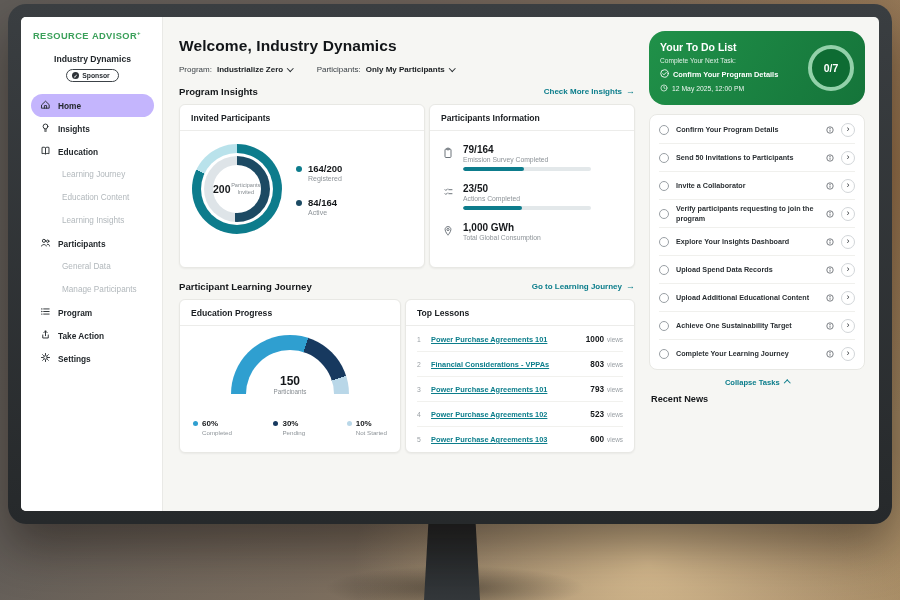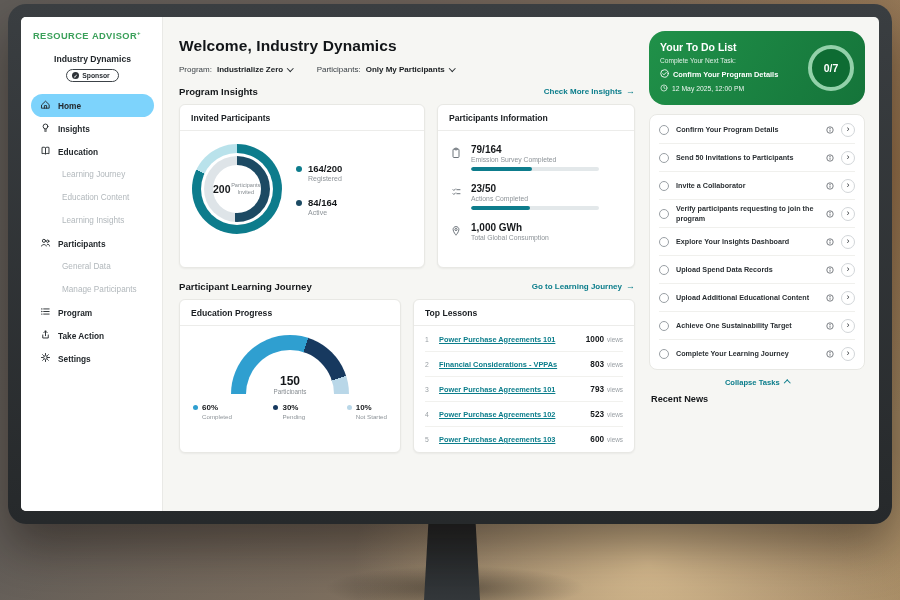--- a/index.html
+++ b/index.html
@@ -38,37 +38,37 @@
   .sponsor-wrap { display: flex; justify-content: center; margin-top: 5px; }
   .sponsor { display: inline-flex; align-items: center; gap: 3px; border: 1px solid #3c4247;
     border-radius: 9px; padding: 2px 8px 2px 5px; font-size: 6.8px; font-weight: 700; color: #2a2f34; cursor: pointer; }
   .sponsor-ic { width: 7px; height: 7px; border-radius: 50%; background: #2e3338; color: #fff;
     display: inline-flex; align-items: center; justify-content: center; font-size: 5px; }
   .sponsor-ic::before { content: "\2713"; }
   nav { margin-top: 12px; }
   .nav-item { display: flex; align-items: center; gap: 7px; height: 23px; padding: 0 9px;
     border-radius: 13px; font-size: 8.3px; font-weight: 700; color: #23282c; cursor: pointer; }
   .nav-item svg { flex: none; }
-  .nav-item.active { background: #7dd3fc; }
+  .nav-item.active { background: #c4b5fd; }
   .nav-item.sub { padding-left: 31px; color: #b2b8bc; font-weight: 500; font-size: 8.2px; }
 
   
   .main { flex: 1; min-width: 0; padding: 12px 12px 0 16px; }
   .page-title { font-size: 15.5px; font-weight: 700; color: #121518; margin: 8px 0 10px; letter-spacing: .1px; }
   .filters { display: flex; gap: 24px; margin-bottom: 12px; }
   .filter { display: flex; align-items: center; gap: 5px; font-size: 8px; color: #3c4247; cursor: pointer; }
   .fval { font-weight: 700; color: #191d20; }
   .chev { width: 4.5px; height: 4.5px; border-right: 1.2px solid #2d3236; border-bottom: 1.2px solid #2d3236;
     transform: rotate(45deg); margin-top: -2px; }
   .sec-row { display: flex; align-items: flex-start; justify-content: space-between; margin: 2px 0 7px; }
   .sec-title { font-size: 9.6px; font-weight: 800; color: #15181b; }
   .sec-link { display: flex; align-items: center; gap: 4px; font-size: 8px; font-weight: 700;
     color: #0b7d8b; cursor: pointer; }
   .arrow-right::before { content: "\2192"; font-size: 9px; }
-  .cards-row { display: flex; gap: 12px; margin-bottom: 13px; align-items: stretch; }
+  .cards-row { display: flex; gap: 4px; margin-bottom: 13px; align-items: stretch; }
   .card { background: #fff; border: 1px solid #e8e8e4; border-radius: 6px; box-shadow: 0 1px 2px rgba(0,0,0,.05); }
   .card-title { font-size: 8.6px; font-weight: 700; color: #1a1e22; padding: 8px 11px 7px; border-bottom: 1px solid #ececea; }
 
   
   .card-invited { width: 246px; height: 164px; }
   .invited-body { display: flex; align-items: center; gap: 14px; padding: 13px 12px; }
   .donut { position: relative; width: 90px; height: 90px; border-radius: 50%; flex: none;
     background: conic-gradient(var(--dc1) 0 calc(var(--p1) * 1%), #b9e2eb 0); }
   .d-gap { position: absolute; inset: 9px; border-radius: 50%; background: #fff; }
   .d-ring2 { position: absolute; inset: 12px; border-radius: 50%;
@@ -88,21 +88,21 @@
   .stats { padding: 8px 12px 0; }
   .stat { display: flex; gap: 9px; padding: 5px 0 7px; }
   .stat-ic { color: #6d747b; flex: none; margin-top: 1px; }
   .stat-val { font-size: 10px; font-weight: 800; color: #15181b; }
   .stat-lab { font-size: 6.8px; color: #8d9398; margin-top: 1px; }
   .bar { width: 128px; height: 4px; border-radius: 2px; background: #e3e8ea; margin-top: 4px; overflow: hidden; }
   .bar i { display: block; height: 100%; width: calc(var(--pct) * 1%); background: #0d7c8c; border-radius: 2px; }
 
   
   .card-edu { width: 222px; height: 154px; }
-  .gauge-wrap { position: relative; width: 118px; height: 59px; margin: 9px auto 0; overflow: hidden; }
+  .gauge-wrap { position: relative; width: 118px; height: 59px; margin: 9px auto 16px; overflow: hidden; }
   .gauge { position: absolute; left: 0; top: 0; width: 118px; height: 118px; border-radius: 50%;
     background: conic-gradient(from 270deg,
       var(--c1) 0 calc(var(--g1) * 1.8deg),
       var(--c2) 0 calc((var(--g1) + var(--g2)) * 1.8deg),
       var(--c3) 0 180deg, transparent 180deg 360deg); }
   .gauge-hole { position: absolute; left: 15px; top: 15px; width: 88px; height: 88px; border-radius: 50%; background: #fff; }
   .gauge-center { position: absolute; left: 0; right: 0; bottom: -1px; text-align: center; }
   .g-val { font-size: 12px; font-weight: 800; color: #15181b; }
   .g-lab { font-size: 6.3px; color: #878d92; }
   .g-legend { display: flex; justify-content: space-between; padding: 9px 13px 0; }

